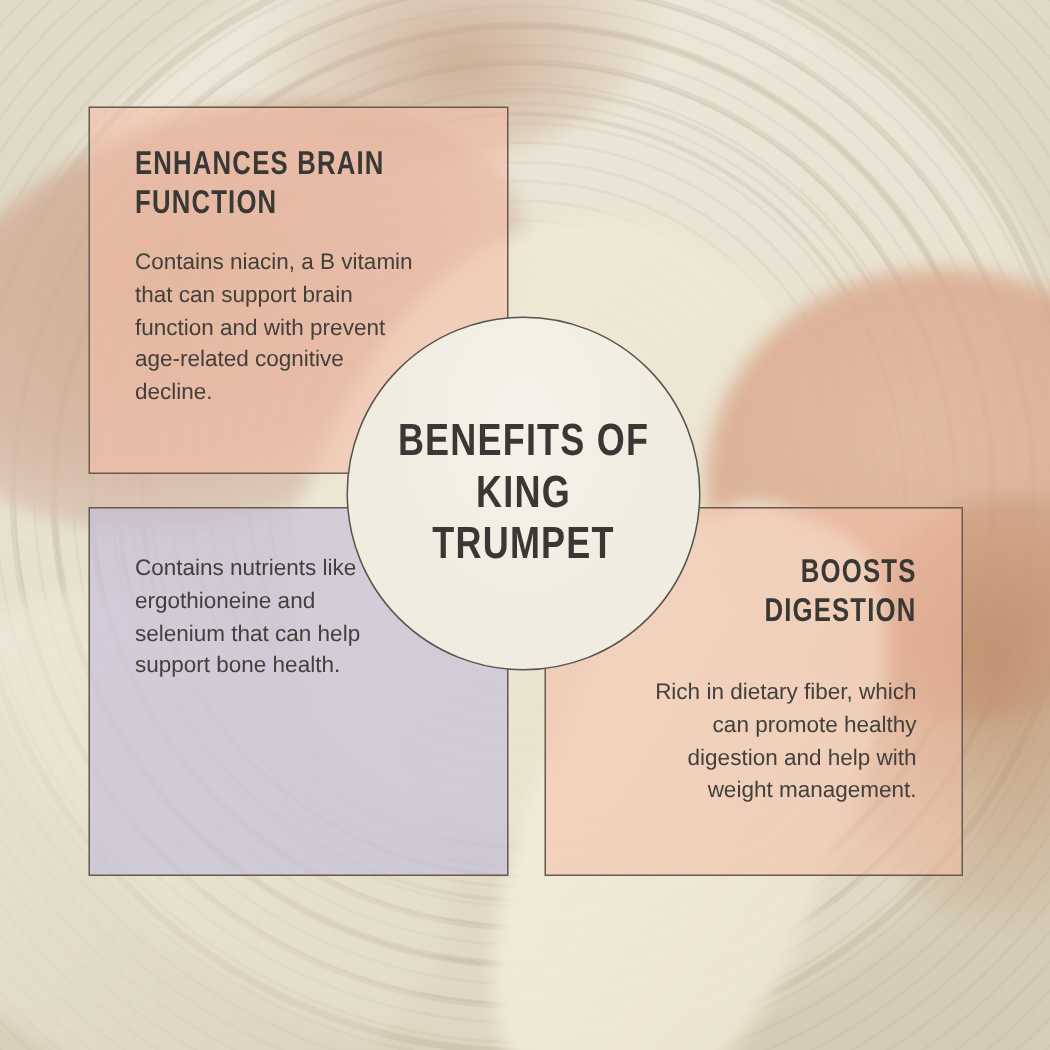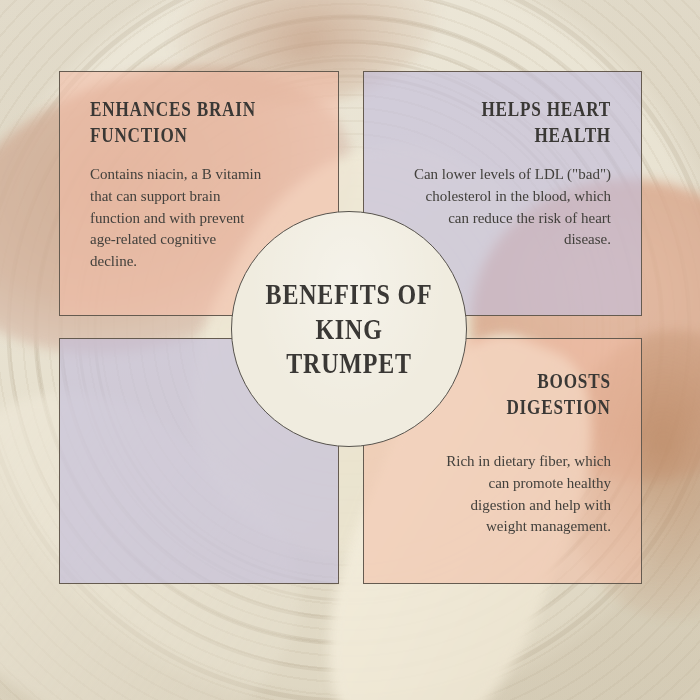--- a/index.html
+++ b/index.html
@@ -1,18 +1,18 @@
 <!DOCTYPE html>
 <html style="--page-bg: #e8e2d1; --peach: #f3bea8; --lavender: #c1bddb; --circle-fill: #f0ecdf; --heading-text: #3a3835; --body-text: #42403c; --panel-border: #655b50;"><head>
 <meta charset="utf-8">
 <style>
   html,body{margin:0;padding:0;background:#cfc8b4;}
   .stage{
     position:relative;width:700px;height:700px;overflow:hidden;
-    font-family:Liberation Serif, serif;
+    font-family:Liberation Sans, sans-serif;
     background:linear-gradient(170deg,#ece7d8 0%,#e8e2d1 40%,#ddd5c0 100%);
   }
   
   .bg-rings{
     position:absolute;inset:0;
     background:
       radial-gradient(circle at 349px 330px,
         transparent 0 252px, rgba(146,128,100,.14) 253px 255px,
         transparent 256px 268px, rgba(146,128,100,.12) 269px 271px,
         transparent 272px 286px, rgba(146,128,100,.14) 287px 290px,
@@ -90,29 +90,26 @@
   <section class="panel tl left-align top-row">
     <h2 class="ph"><span class="cond">ENHANCES BRAIN
 FUNCTION</span></h2>
     <p class="pb">Contains niacin, a B vitamin
 that can support brain
 function and with prevent
 age-related cognitive
 decline.</p>
   </section>
 
-  <section class="panel tr right-align top-row">
-    <h2 class="ph"><span class="cond">HELPS HEART HEALTH</span></h2>
-    <p class="pb">Can lower levels of LDL ("bad")
-cholesterol in the blood, which
-can reduce the risk of heart
-disease.</p>
-  </section>
 
   <section class="panel bl left-align bottom-row">
+    <p class="pb">Contains nutrients like
+ergothioneine and
+selenium that can help
+support bone health.</p>
   </section>
 
   <section class="panel br right-align bottom-row">
     <h2 class="ph"><span class="cond">BOOSTS
 DIGESTION</span></h2>
     <p class="pb">Rich in dietary fiber, which
 can promote healthy
 digestion and help with
 weight management.</p>
   </section>

